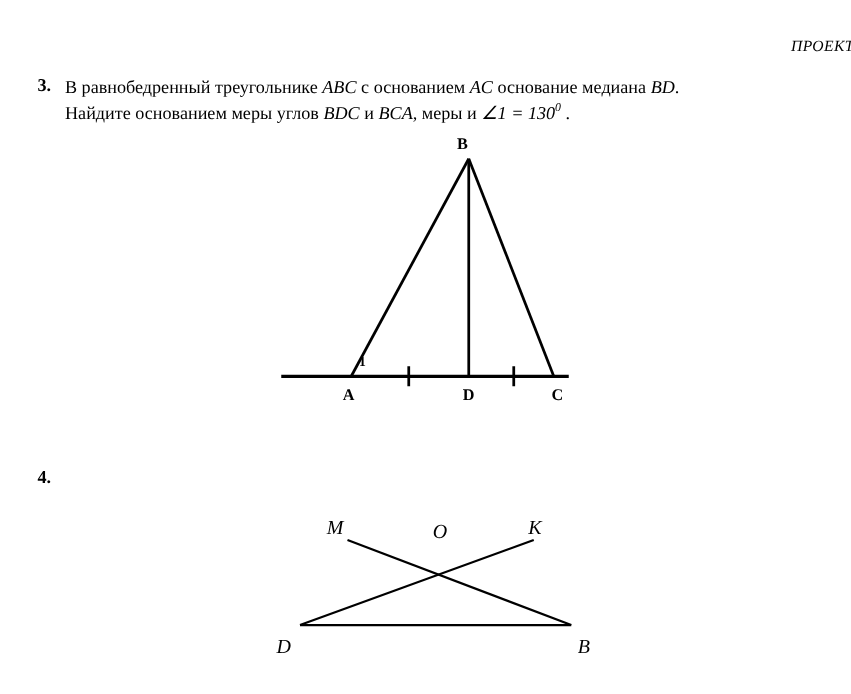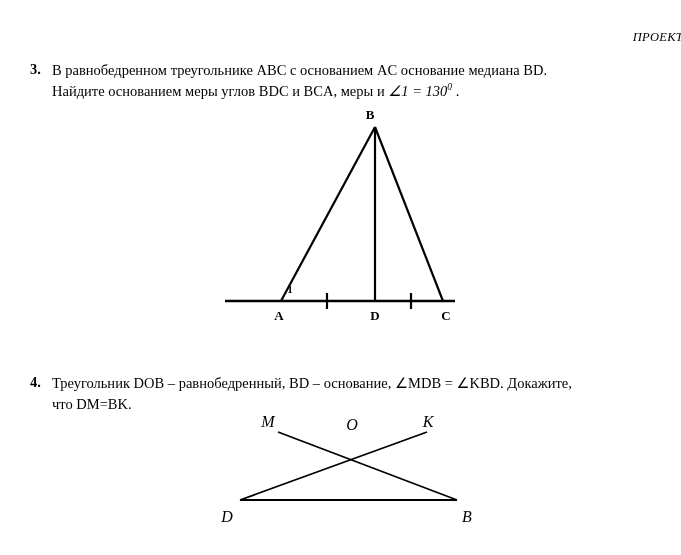--- a/index.html
+++ b/index.html
@@ -47,21 +47,21 @@
     font-size: 14.5px;
     width: 22px;
     flex: 0 0 22px;
     text-align: left;
     padding-top: 1px;
   }
   .task-body {
     font-size: 14.5px;
     line-height: 1.42;
   }
-  .it { }
+  .it { font-style: italic; }
   .sup {
     font-size: 9.5px;
     vertical-align: super;
   }
   .nowrap { white-space: nowrap; font-style: italic; }
 
   
   .fig3 {
     position: absolute;
     left: 215px;
@@ -97,21 +97,21 @@
 <body>
 
 <div class="page">
 
   <div class="header-note">ПРОЕКТ</div>
 
   <div class="task3">
     <div class="task-row">
       <div class="task-num">3.</div>
       <div class="task-body">
-        <span>В равнобедренном треугольнике </span><span class="it">ABC</span><span> с основанием </span><span class="it">AC</span><span> основание медиана </span><span class="it">BD</span><span>.</span><br>
+        <span>В равнобедренный треугольнике </span><span class="it">ABC</span><span> с основанием </span><span class="it">AC</span><span> основание медиана </span><span class="it">BD</span><span>.</span><br>
         <span>Найдите основанием меры углов </span><span class="it">BDC</span><span> и </span><span class="it">BCA</span><span>, меры и </span><span class="nowrap"><span>∠1 = 130</span><span class="sup">0</span></span><span> .</span>
       </div>
     </div>
   </div>
 
   <div class="fig3">
     <svg width="260" height="220" viewBox="0 0 260 220" xmlns="http://www.w3.org/2000/svg">
 
       <line x1="10" y1="196" x2="240" y2="196" stroke="#000" stroke-width="2.6"></line>
 
@@ -129,24 +129,20 @@
       <text class="lbl" x="64" y="215" font-size="13" font-weight="bold" text-anchor="middle">A</text>
       <text class="lbl" x="160" y="215" font-size="13" font-weight="bold" text-anchor="middle">D</text>
       <text class="lbl" x="231" y="215" font-size="13" font-weight="bold" text-anchor="middle">C</text>
       <text class="lbl" x="75" y="188" font-size="11" font-weight="bold" text-anchor="middle">1</text>
     </svg>
   </div>
 
   <div class="task4">
     <div class="task-row">
       <div class="task-num">4.</div>
-      <div class="task-body">
-        <span>Треугольник </span><span class="it">DOB</span><span> – равнобедренный, </span><span class="it">BD</span><span> – основание,  </span><span class="it">∠MDB = ∠KBD</span><span>. Докажите,</span><br>
-        <span>что </span><span class="it">DM=BK</span><span>.</span>
-      </div>
     </div>
   </div>
 
   <div class="fig4">
     <svg width="300" height="130" viewBox="0 0 300 130" xmlns="http://www.w3.org/2000/svg">
 
       <line x1="45" y1="95" x2="262" y2="95" stroke="#000" stroke-width="1.8"></line>
 
       <line x1="45" y1="95" x2="232" y2="27" stroke="#000" stroke-width="1.8"></line>
 

